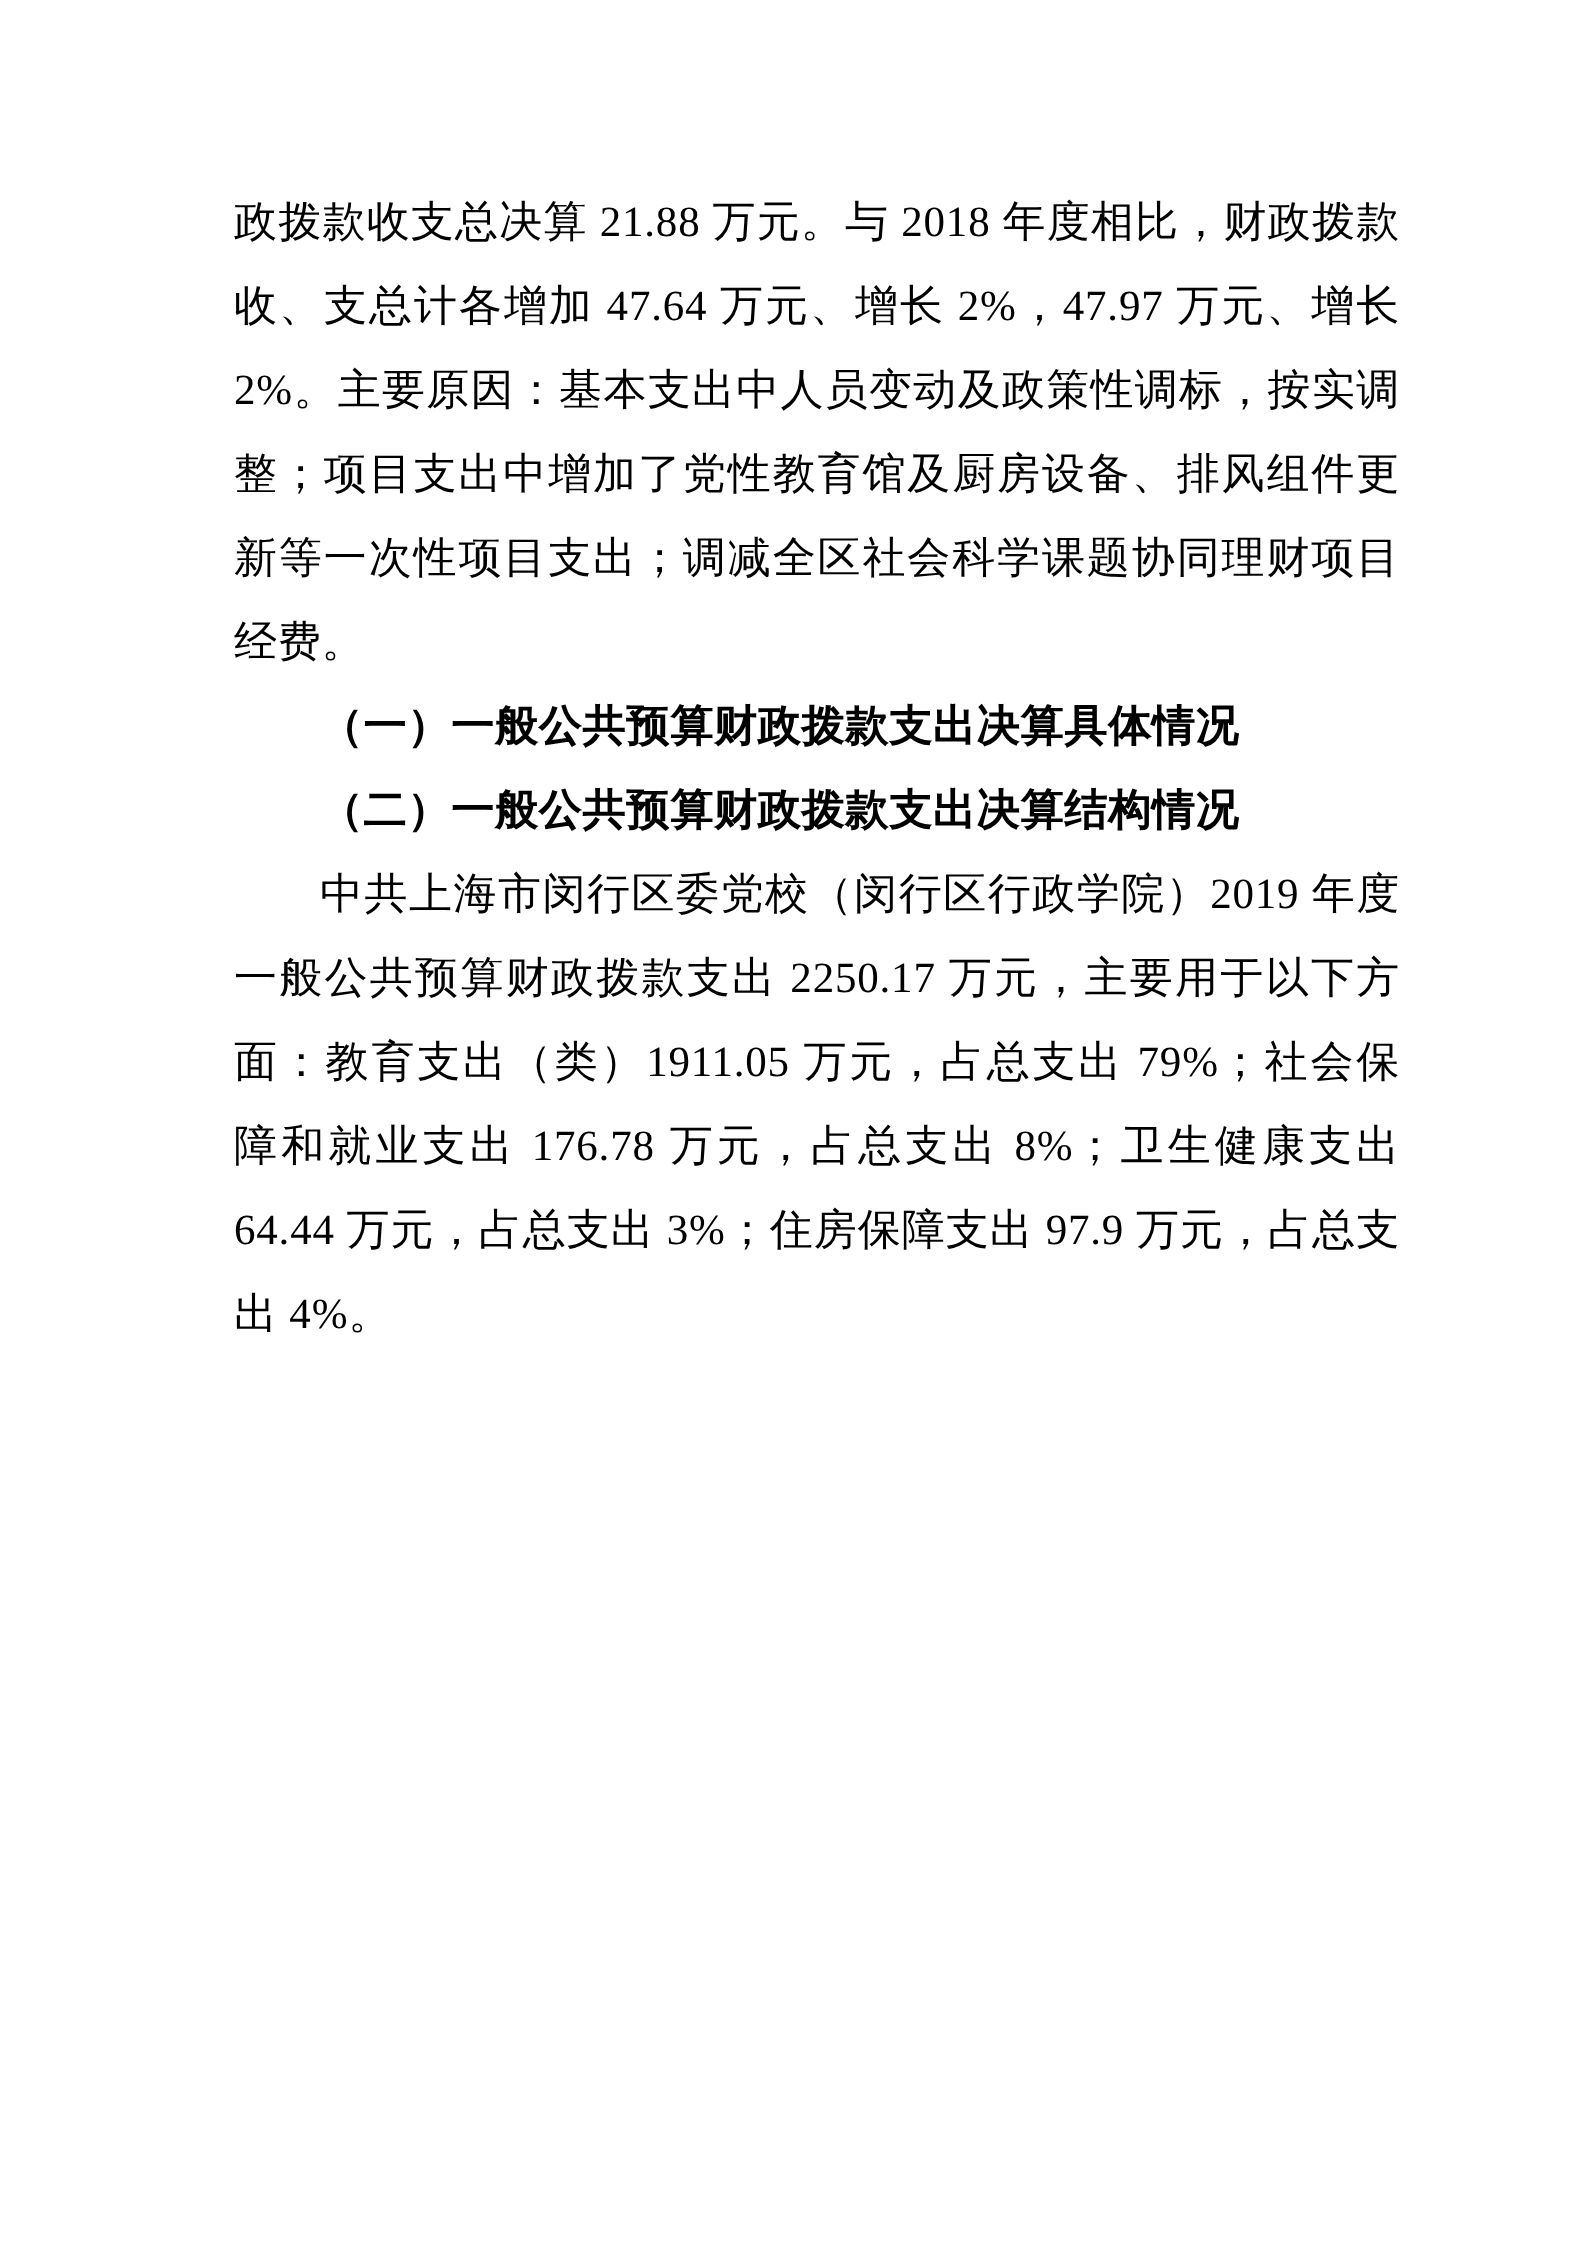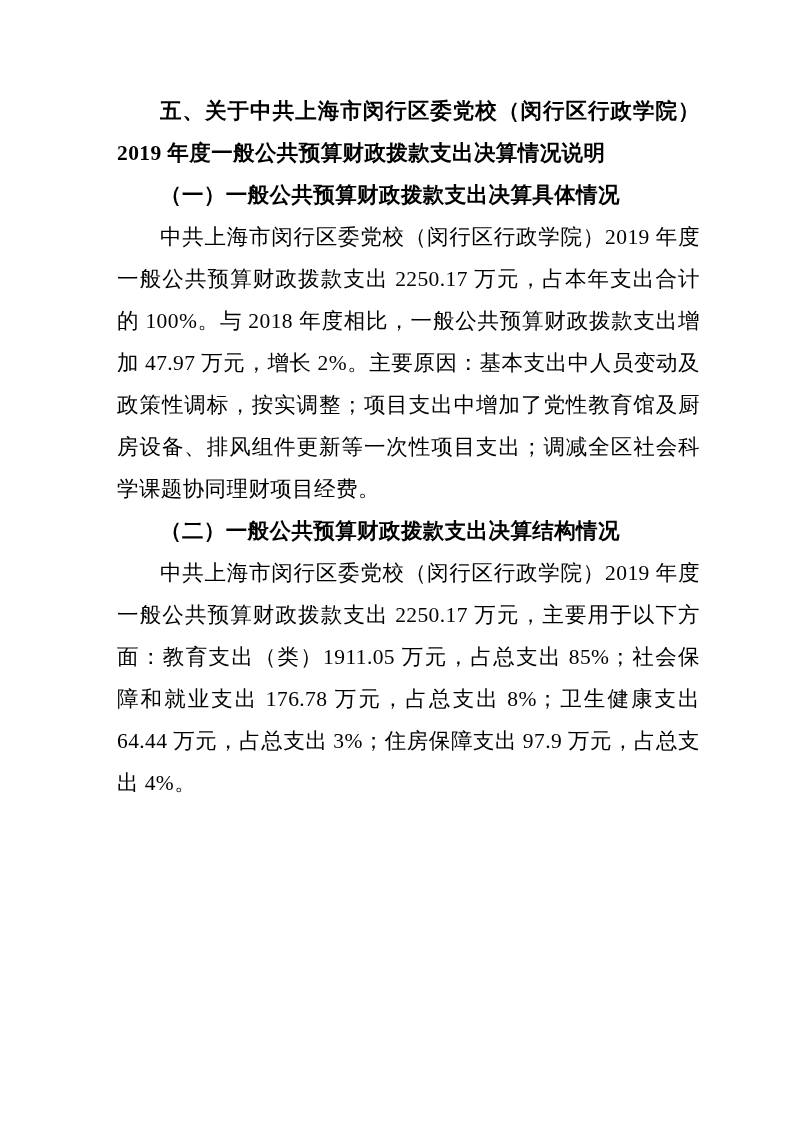--- a/index.html
+++ b/index.html
@@ -33,24 +33,23 @@
   .heading {
     margin: 0;
     text-indent: 2em;
     font-weight: 700;
   }
 </style>
 </head>
 <body>
 
 <div class="page">
+  <p class="para continuation">政拨款收支总决算 21.88 万元。与 2018 年度相比，财政拨款收、支总计各增加 47.64 万元、增长 2%，47.97 万元、增长 2%。主要原因：基本支出中人员变动及政策性调标，按实调整；项目支出中增加了党性教育馆及厨房设备、排风组件更新等一次性项目支出；调减全区社会科学课题协同理财项目经费。</p>
 
-  <p class="heading">五、关于中共上海市闵行区委党校（闵行区行政学院）2019 年度一般公共预算财政拨款支出决算情况说明</p>
 
   <p class="heading">（一）一般公共预算财政拨款支出决算具体情况</p>
 
-  <p class="para">中共上海市闵行区委党校（闵行区行政学院）2019 年度一般公共预算财政拨款支出 2250.17 万元，占本年支出合计的 100%。与 2018 年度相比，一般公共预算财政拨款支出增加 47.97 万元，增长 2%。主要原因：基本支出中人员变动及政策性调标，按实调整；项目支出中增加了党性教育馆及厨房设备、排风组件更新等一次性项目支出；调减全区社会科学课题协同理财项目经费。</p>
 
   <p class="heading">（二）一般公共预算财政拨款支出决算结构情况</p>
 
-  <p class="para">中共上海市闵行区委党校（闵行区行政学院）2019 年度一般公共预算财政拨款支出 2250.17 万元，主要用于以下方面：教育支出（类）1911.05 万元，占总支出 85%；社会保障和就业支出 176.78 万元，占总支出 8%；卫生健康支出 64.44 万元，占总支出 3%；住房保障支出 97.9 万元，占总支出 4%。</p>
+  <p class="para">中共上海市闵行区委党校（闵行区行政学院）2019 年度一般公共预算财政拨款支出 2250.17 万元，主要用于以下方面：教育支出（类）1911.05 万元，占总支出 79%；社会保障和就业支出 176.78 万元，占总支出 8%；卫生健康支出 64.44 万元，占总支出 3%；住房保障支出 97.9 万元，占总支出 4%。</p>
 
 </div>
 
 </body></html>

